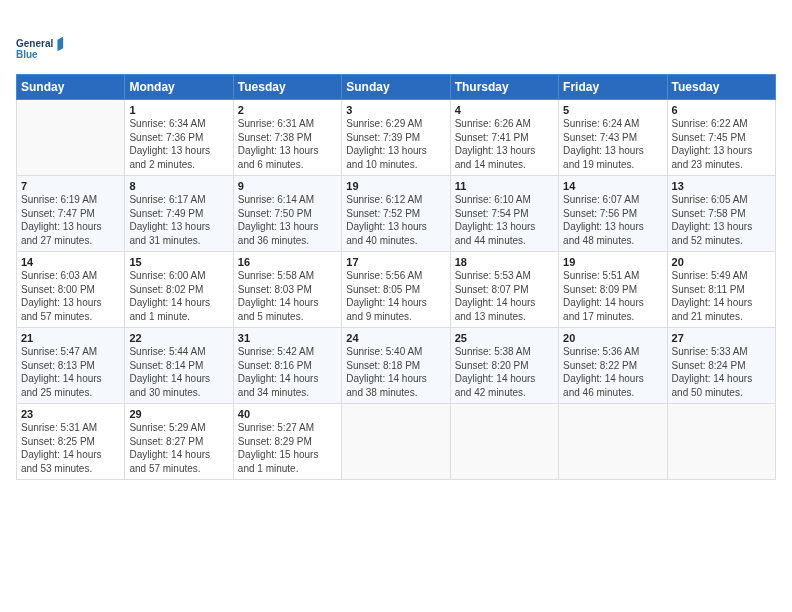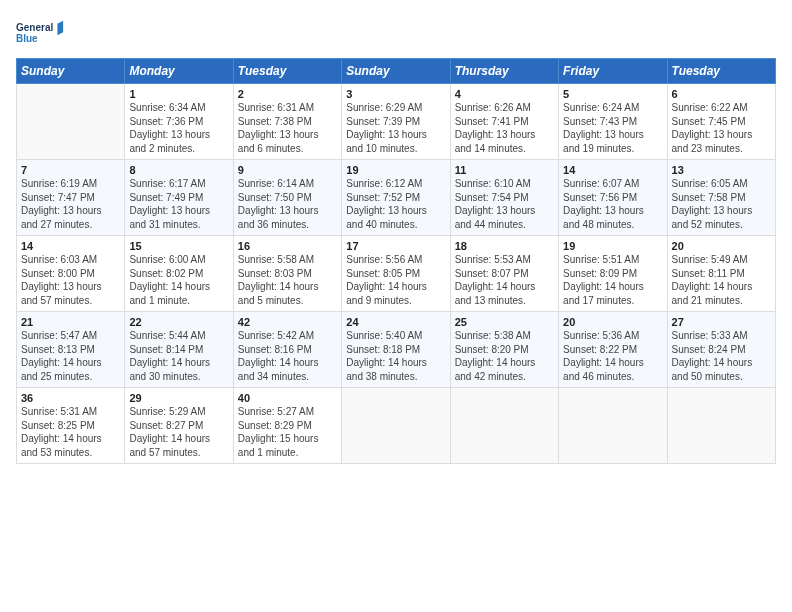--- a/index.html
+++ b/index.html
@@ -16,21 +16,21 @@
     }
     .header-area {
       display: flex;
       justify-content: space-between;
       align-items: flex-start;
       margin-bottom: 6px;
     }
     .logo {
       display: flex;
       align-items: center;
-      margin-top: 4px;
+      margin-top: 20px;
       text-align: center;
     }
     .title-area {
       text-align: right;
     }
     .month-title {
       font-size: 32px;
       font-weight: bold;
       color: #1a3a5c;
       line-height: 1.1;
@@ -48,21 +48,20 @@
     thead tr {
       background-color: #2a6bbf;
     }
     thead th {
       color: #fff;
       font-size: 12px;
       font-weight: bold;
       padding: 5px 4px;
       text-align: left;
       border: 1px solid #4a8bd0;
-      font-style: italic;
     }
     tbody tr {
       border-bottom: 1px solid #ccc;
     }
     tbody td {
       vertical-align: top;
       padding: 4px 4px;
       border: 1px solid #ddd;
       font-size: 9.5px;
       color: #333;
@@ -209,21 +208,21 @@
         <tr>
           <td>
             <span class="day-number">21</span>
             <div class="day-info">Sunrise: 5:47 AM<br>Sunset: 8:13 PM<br>Daylight: 14 hours and 25 minutes.</div>
           </td>
           <td>
             <span class="day-number">22</span>
             <div class="day-info">Sunrise: 5:44 AM<br>Sunset: 8:14 PM<br>Daylight: 14 hours and 30 minutes.</div>
           </td>
           <td>
-            <span class="day-number">42</span>
+            <span class="day-number">31</span>
             <div class="day-info">Sunrise: 5:42 AM<br>Sunset: 8:16 PM<br>Daylight: 14 hours and 34 minutes.</div>
           </td>
           <td>
             <span class="day-number">24</span>
             <div class="day-info">Sunrise: 5:40 AM<br>Sunset: 8:18 PM<br>Daylight: 14 hours and 38 minutes.</div>
           </td>
           <td>
             <span class="day-number">25</span>
             <div class="day-info">Sunrise: 5:38 AM<br>Sunset: 8:20 PM<br>Daylight: 14 hours and 42 minutes.</div>
           </td>
@@ -231,21 +230,21 @@
             <span class="day-number">20</span>
             <div class="day-info">Sunrise: 5:36 AM<br>Sunset: 8:22 PM<br>Daylight: 14 hours and 46 minutes.</div>
           </td>
           <td>
             <span class="day-number">27</span>
             <div class="day-info">Sunrise: 5:33 AM<br>Sunset: 8:24 PM<br>Daylight: 14 hours and 50 minutes.</div>
           </td>
         </tr>
         <tr>
           <td>
-            <span class="day-number">36</span>
+            <span class="day-number">23</span>
             <div class="day-info">Sunrise: 5:31 AM<br>Sunset: 8:25 PM<br>Daylight: 14 hours and 53 minutes.</div>
           </td>
           <td>
             <span class="day-number">29</span>
             <div class="day-info">Sunrise: 5:29 AM<br>Sunset: 8:27 PM<br>Daylight: 14 hours and 57 minutes.</div>
           </td>
           <td>
             <span class="day-number">40</span>
             <div class="day-info">Sunrise: 5:27 AM<br>Sunset: 8:29 PM<br>Daylight: 15 hours and 1 minute.</div>
           </td>

